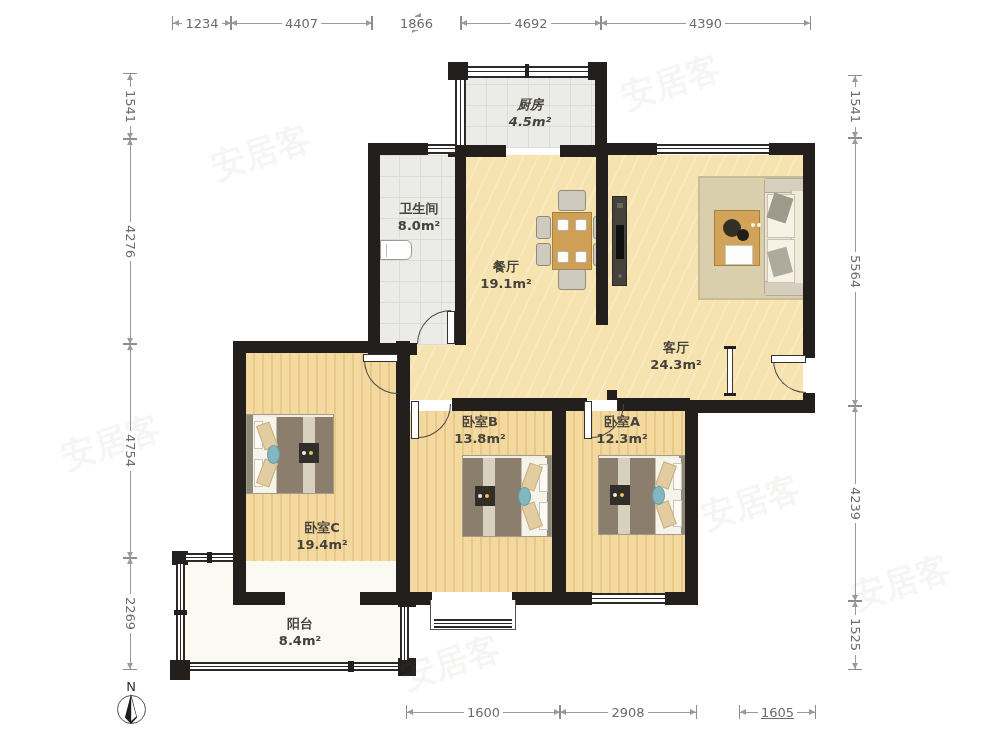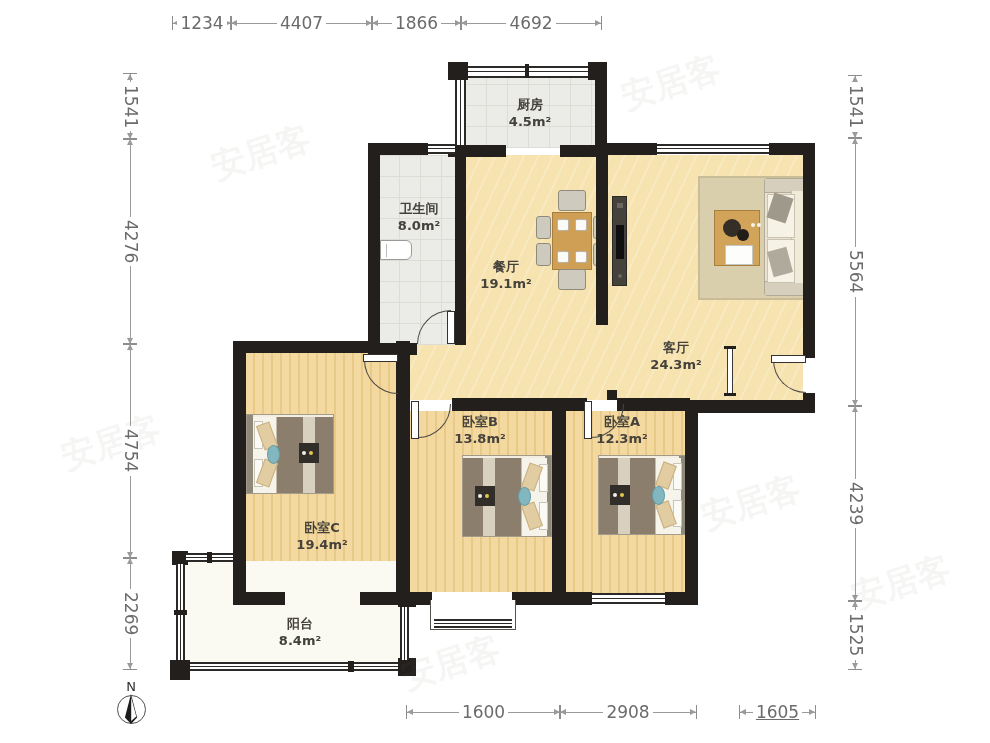--- a/index.html
+++ b/index.html
@@ -44,21 +44,21 @@
       border-top:3.5px solid transparent;border-bottom:3.5px solid transparent;border-right:6px solid #9a9a9a;}
   .dim-h .dl:last-child::after{content:"";position:absolute;right:0;top:-3px;
       border-top:3.5px solid transparent;border-bottom:3.5px solid transparent;border-left:6px solid #9a9a9a;}
   .dim-v{position:absolute;width:14px;display:flex;flex-direction:column;align-items:center;
          border-top:1px solid #8d8d8d;border-bottom:1px solid #8d8d8d;color:#6b6b6b;}
   .dim-v .dl{flex:1;position:relative;width:1px;background:#9a9a9a;min-height:3px;}
   .dim-v .dl:first-child::before{content:"";position:absolute;top:0;left:-3px;
       border-left:3.5px solid transparent;border-right:3.5px solid transparent;border-bottom:6px solid #9a9a9a;}
   .dim-v .dl:last-child::after{content:"";position:absolute;bottom:0;left:-3px;
       border-left:3.5px solid transparent;border-right:3.5px solid transparent;border-top:6px solid #9a9a9a;}
-  .dlab{font-size:17px;line-height:1;padding:0 3px;background:#fff;white-space:nowrap;z-index:1;}
+  .dlab{font-size:13px;line-height:1;padding:0 3px;background:#fff;white-space:nowrap;z-index:1;}
   .dim-v .dlab{writing-mode:vertical-rl;padding:3px 0;}
   
   .compass{position:absolute;width:30px;text-align:center;color:#2e2e2e;}
   .compass-n{font-size:13px;line-height:1;}
   .compass-circle{position:relative;width:27px;height:27px;border:1.5px solid #4f4f4f;border-radius:50%;margin:2px auto 0;}
   .needle-dark{position:absolute;left:50%;top:-2px;width:16px;height:30px;margin-left:-8px;background:#1d1d1d;
       clip-path:polygon(50% 0,88% 78%,50% 100%,12% 78%);}
   .needle-light{position:absolute;left:50%;top:0;width:16px;height:27px;margin-left:-8px;background:#fdfdfd;
       clip-path:polygon(51% 5%,83% 76%,51% 93%);}
   .wm{position:absolute;font-size:34px;font-weight:bold;color:rgba(120,114,100,0.07);
@@ -233,21 +233,21 @@
 
   <div class="arc br" style="left:418px;top:404px;width:33px;height:34px;"></div>
   <div class="leaf" style="left:411px;top:401px;width:8px;height:38px;"></div>
 
   <div class="arc br" style="left:591px;top:404px;width:33px;height:34px;"></div>
   <div class="leaf" style="left:584px;top:401px;width:8px;height:38px;"></div>
 
   <div class="arc bl" style="left:773px;top:360px;width:33px;height:33px;"></div>
   <div class="leaf" style="left:771px;top:355px;width:35px;height:8px;"></div>
 
-  <div class="room-label" style="left:530px;top:114px;">
+  <div class="room-label" style="left:530px;top:114px;font-style:italic;">
     <div class="rn">厨房</div>
     <div class="ra">4.5m²</div>
   </div>
   <div class="room-label" style="left:419px;top:218px;">
     <div class="rn">卫生间</div>
     <div class="ra">8.0m²</div>
   </div>
   <div class="room-label" style="left:506px;top:276px;">
     <div class="rn">餐厅</div>
     <div class="ra">19.1m²</div>
@@ -276,28 +276,33 @@
   <div class="dim-h" style="left:172px;top:16px;width:58px;">
       <i class="dl"></i>
       <span class="dlab">1234</span>
       <i class="dl"></i>
     </div>
   <div class="dim-h" style="left:230px;top:16px;width:141px;">
       <i class="dl"></i>
       <span class="dlab">4407</span>
       <i class="dl"></i>
     </div>
-  <div class="dim-h" style="left:371px;top:16px;width:89px;">
+  <div class="dim-h" style="left:371px;top:16px;width:89px;flex-direction:column;">
       <i class="dl"></i>
       <span class="dlab">1866</span>
       <i class="dl"></i>
     </div>
   <div class="dim-h" style="left:460px;top:16px;width:140px;">
       <i class="dl"></i>
       <span class="dlab">4692</span>
+      <i class="dl"></i>
+    </div>
+  <div class="dim-h" style="left:600px;top:16px;width:209px;">
+      <i class="dl"></i>
+      <span class="dlab">4390</span>
       <i class="dl"></i>
     </div>
 
   <div class="dim-h" style="left:406px;top:705px;width:153px;">
       <i class="dl"></i>
       <span class="dlab">1600</span>
       <i class="dl"></i>
     </div>
   <div class="dim-h" style="left:559px;top:705px;width:136px;">
       <i class="dl"></i>

